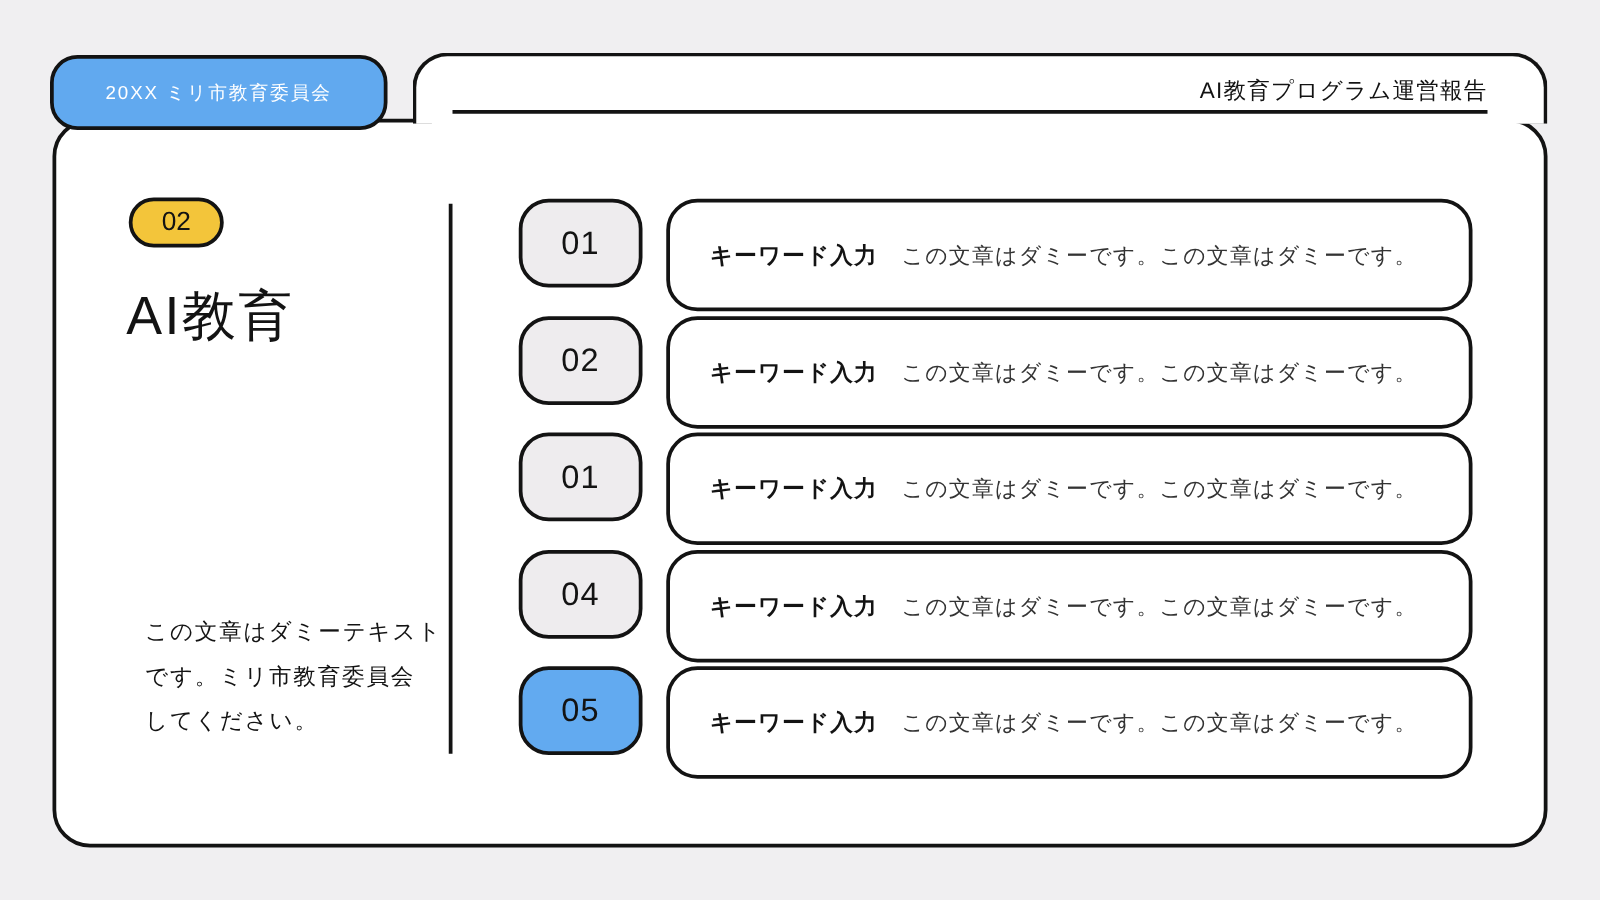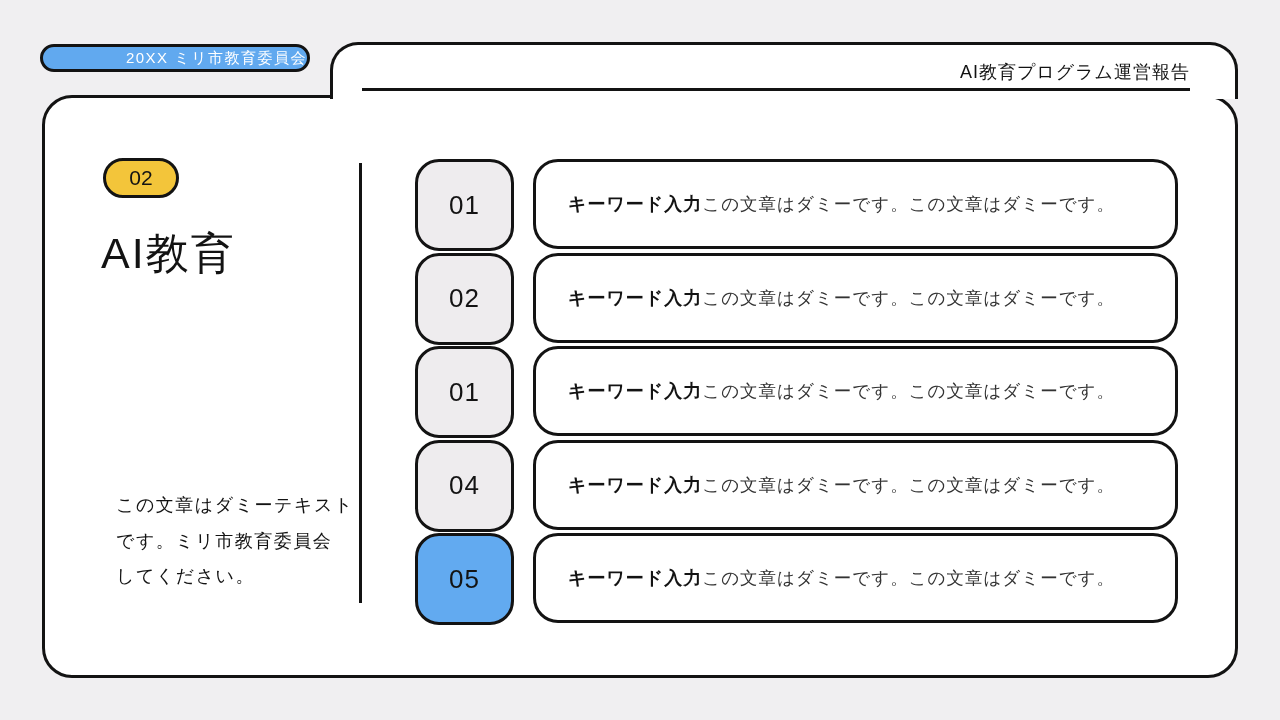--- a/index.html
+++ b/index.html
@@ -44,25 +44,25 @@
   .title-underline {
     position: absolute;
     left: 362px; top: 88px; width: 828px; height: 2.5px;
     background: #131313;
     z-index: 3;
   }
 
   
   .org-badge {
     position: absolute;
-    left: 40px; top: 44px; width: 270px; height: 28px;
+    left: 40px; top: 44px; width: 270px; height: 60px;
     background: #61a9ef;
     border: 3.5px solid #131313;
     border-radius: 22px;
-    display: flex; align-items: center; justify-content: flex-end;
+    display: flex; align-items: center; justify-content: center;
     z-index: 4;
   }
   .org-badge span {
     color: #ffffff;
     font-size: 15px;
     letter-spacing: 1.5px;
     white-space: nowrap;
   }
 
   
@@ -105,21 +105,21 @@
 
   
   .rows {
     position: absolute;
     left: 415px; top: 159px; width: 763px;
     display: flex; flex-direction: column; gap: 22.5px;
     z-index: 2;
   }
   .row { display: flex; height: 71px; gap: 19px; }
   .num-box {
-    width: 99px; height: 92px; flex: none;
+    width: 99px; height: 71px; flex: none;
     background: #eeecee;
     border: 3.5px solid #131313;
     border-radius: 24px;
     display: flex; align-items: center; justify-content: center;
     font-size: 26px;
     letter-spacing: 1px;
   }
   .row.highlight .num-box { background: #62aaf0; }
   .kw-box {
     flex: 1; height: 90px;
@@ -130,20 +130,21 @@
     padding-left: 32px;
     overflow: hidden;
   }
   .kw-label {
     font-size: 18px;
     font-weight: 700;
     letter-spacing: 1px;
     white-space: nowrap;
   }
   .kw-text {
+    margin-left: 19px;
     font-size: 17.5px;
     color: #333333;
     letter-spacing: 1px;
     white-space: nowrap;
   }
 </style>
 </head>
 <body>
 
 <div class="stage">

